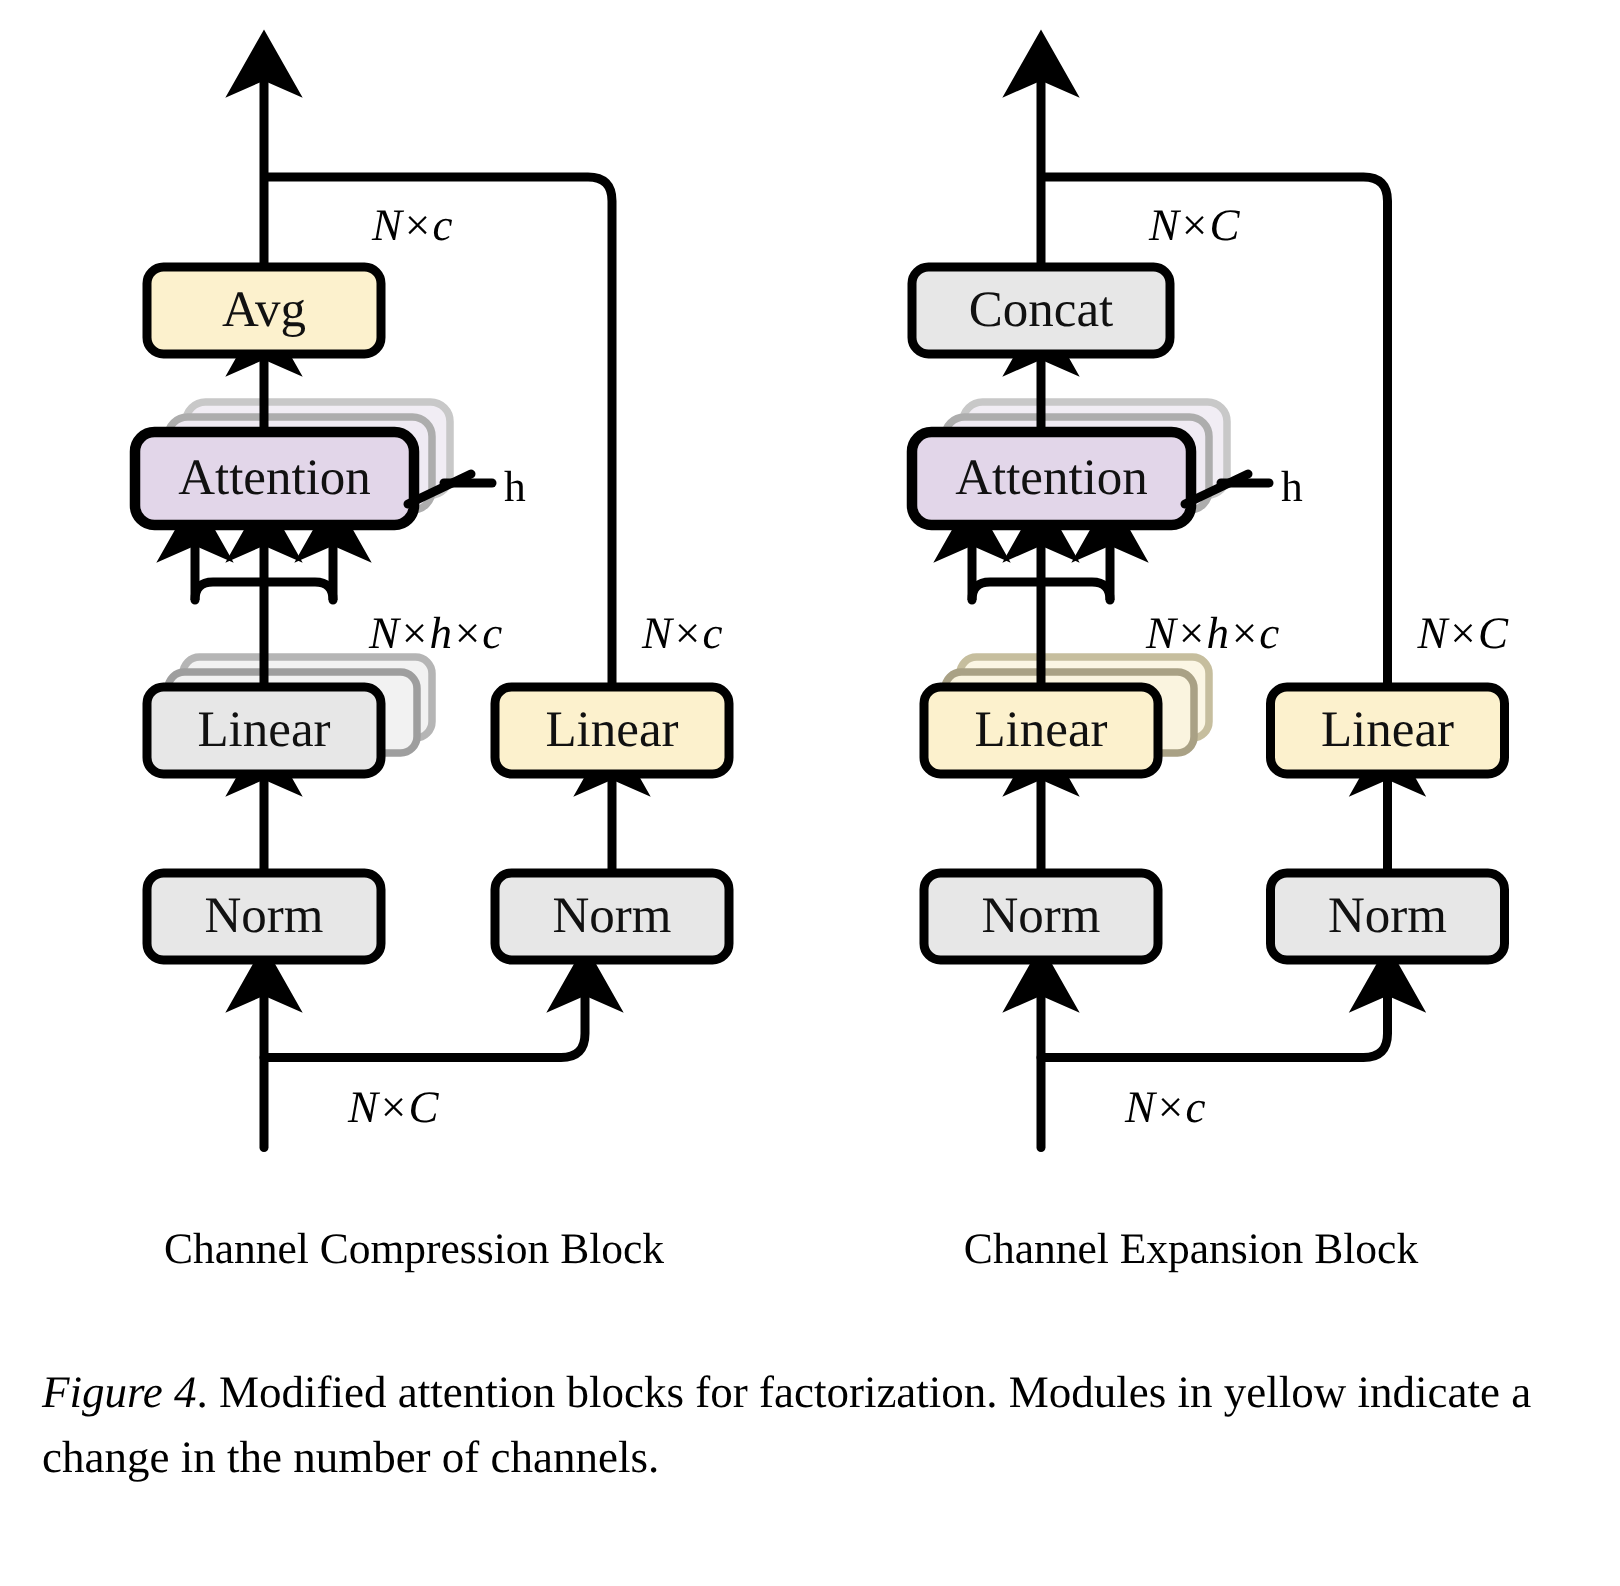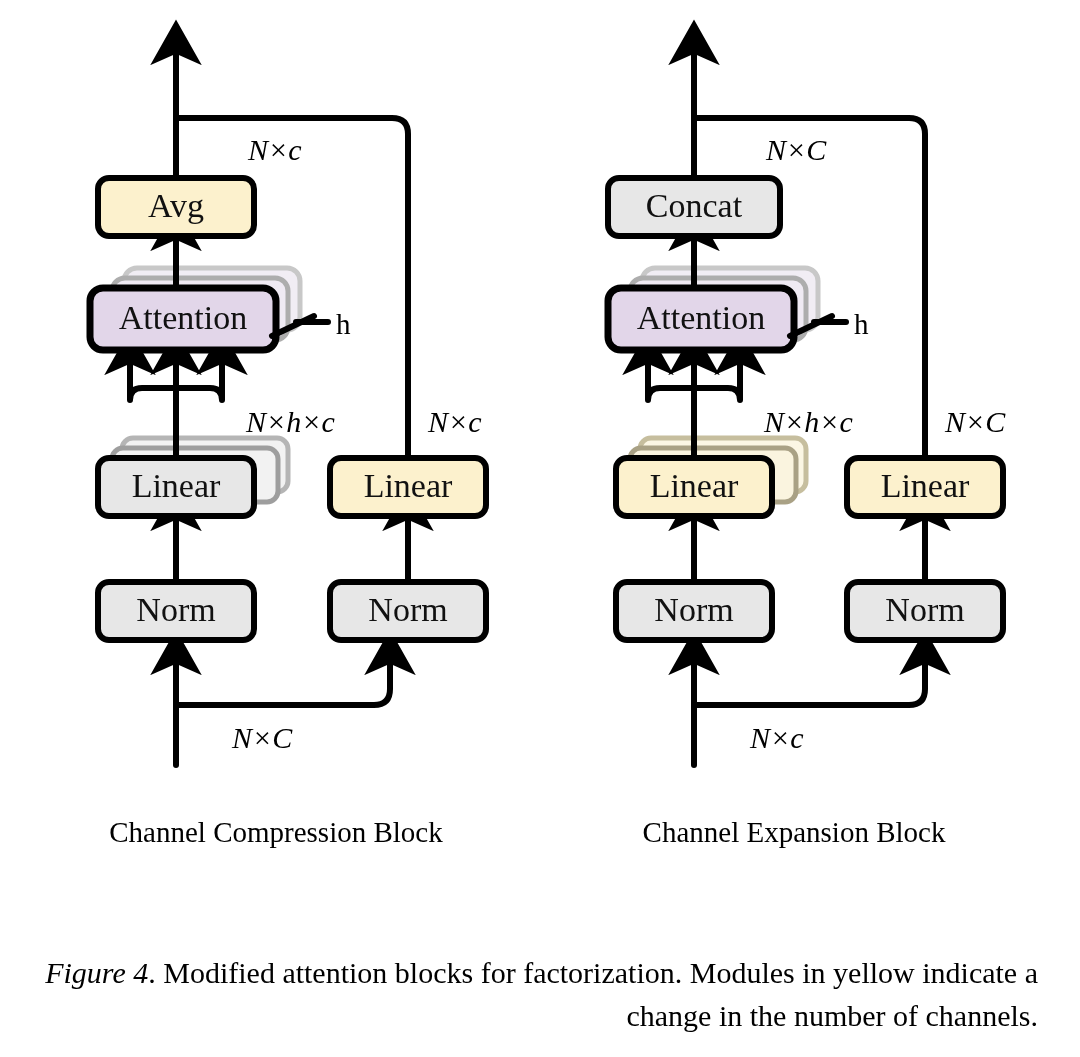--- a/index.html
+++ b/index.html
@@ -44,26 +44,25 @@
     fill: #000000;
   }
   .block-caption {
     font-family: "Liberation Serif", "DejaVu Serif", serif;
     font-size: 29px;
     fill: #000000;
   }
   .fig-caption {
     position: absolute;
     left: 28px;
-    top: 952px;
+    top: 908px;
     width: 1010px;
     font-size: 30px;
     line-height: 1.42;
     color: #000000;
-    text-align: right;
   }
   .fig-caption .lead {
     font-style: italic;
   }
 </style>
 </head>
 <body>
 
 <div id="figure-root">
 

